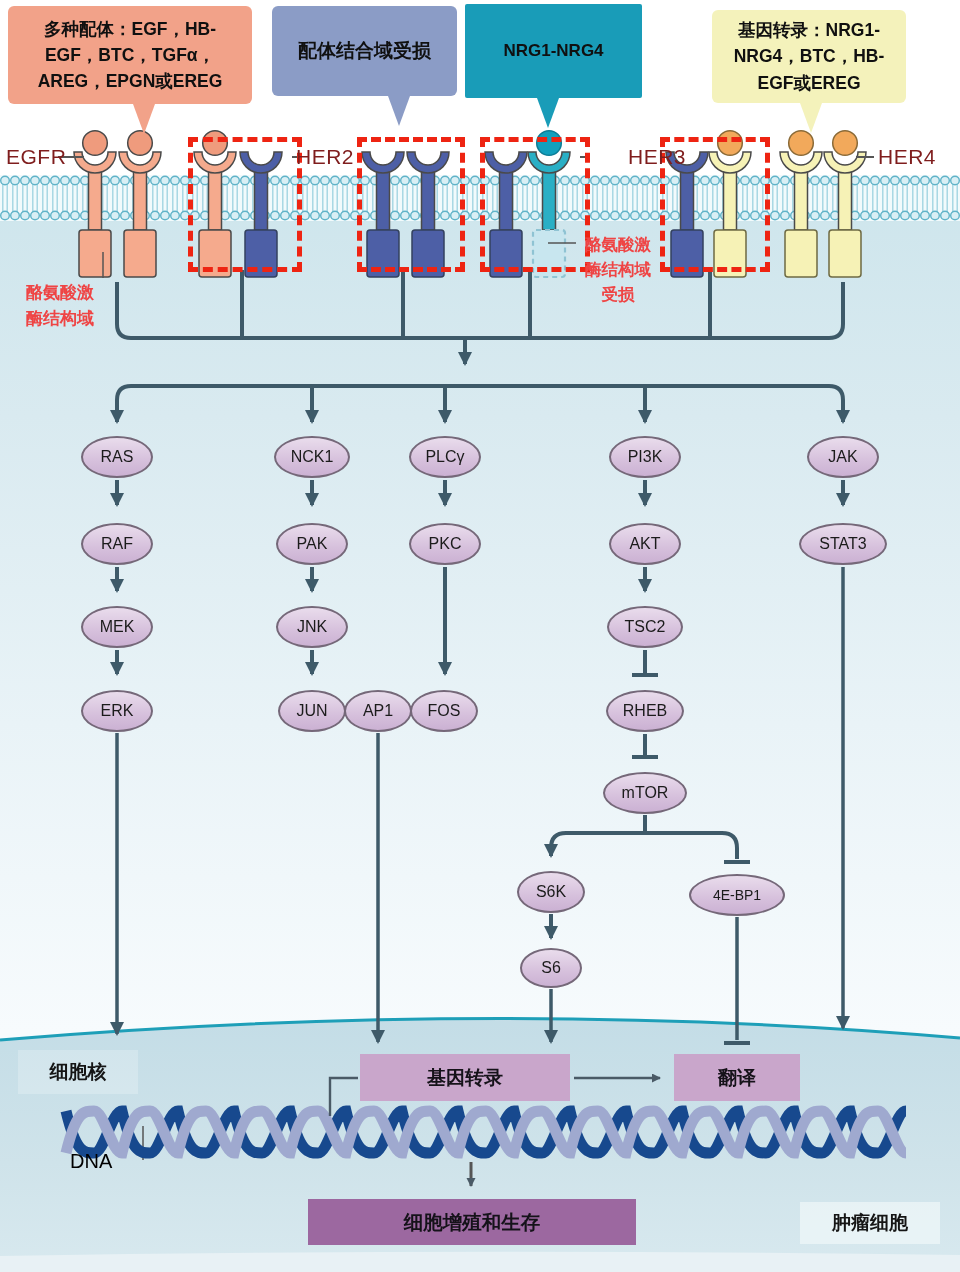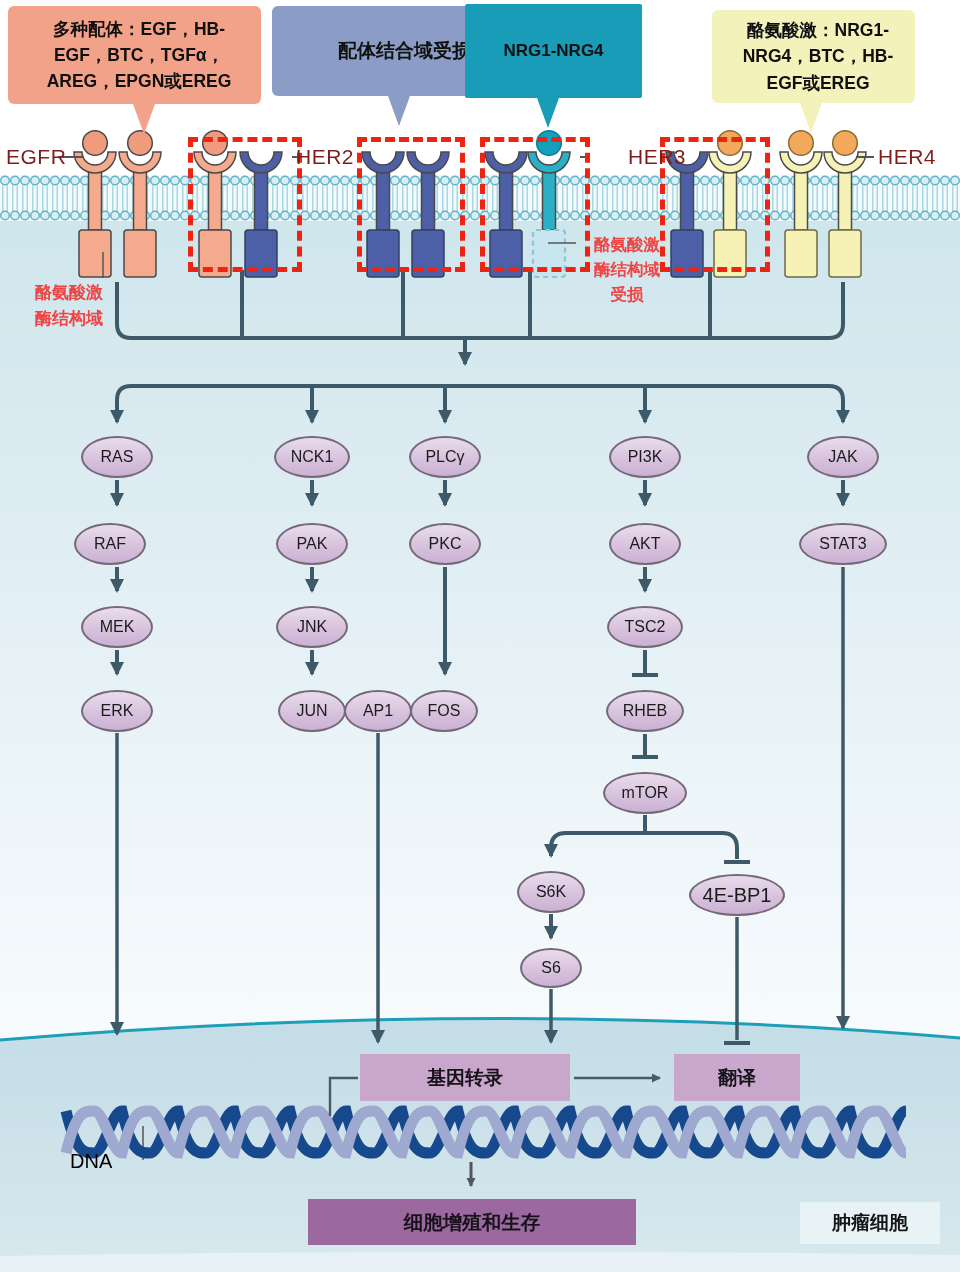--- a/index.html
+++ b/index.html
@@ -8,23 +8,23 @@
           font-family:"Liberation Sans","DejaVu Sans",sans-serif;background:#ffffff;}
   
   .cell-bg{position:absolute;left:0;top:175px;width:960px;height:1097px;
            background:linear-gradient(180deg,#cde5ec 0%,#d9eaf0 22%,#e9f3f7 50%,#f7fbfd 78%,#fbfdfe 100%);}
   svg.gfx{position:absolute;left:0;top:0;width:960px;height:1272px;}
   
   .bubble{position:absolute;border-radius:6px;display:flex;align-items:center;justify-content:center;
           text-align:center;font-weight:bold;color:#101010;}
   .bubble .tail{position:absolute;top:100%;width:0;height:0;border-left:11px solid transparent;
           border-right:11px solid transparent;border-top:30px solid #000;}
-  .pre{white-space:pre-line;padding-left:9px;}
+  .pre{white-space:pre-line;}
   .b-salmon{background:#f2a289;}  .b-salmon .tail{border-top-color:#f2a289;}
-  .b-blue{background:#8b9cc6;padding-left:40px;}    .b-blue .tail{border-top-color:#8b9cc6;}
+  .b-blue{background:#8b9cc6;}    .b-blue .tail{border-top-color:#8b9cc6;}
   .b-teal{background:#199cb8;}    .b-teal .tail{border-top-color:#199cb8;}
   .b-yellow{background:#f4f2bb;}  .b-yellow .tail{border-top-color:#f4f2bb;}
   
   .redbox{position:absolute;border:5px dashed #ee2412;background:transparent;}
   
   .rname{position:absolute;font-size:21px;color:#7f1d1d;letter-spacing:.5px;}
   
   .note{position:absolute;font-weight:bold;font-size:17px;line-height:1.5;color:#ef4444;}
   
   .node{position:absolute;border:2px solid #756879;border-radius:50%;
@@ -212,21 +212,21 @@
   </div>
   <div class="bubble b-blue" style="left:272px;top:6px;width:185px;height:90px;font-size:19px;">
     <span>配体结合域受损</span>
     <span class="tail" style="left:116px;"></span>
   </div>
   <div class="bubble b-teal" style="left:465px;top:4px;width:177px;height:94px;font-size:17px;border-radius:2px;">
     <span>NRG1-NRG4</span>
     <span class="tail" style="left:72px;"></span>
   </div>
   <div class="bubble b-yellow pre" style="left:712px;top:10px;width:194px;height:93px;font-size:17.5px;line-height:1.5;">
-    <span>酪氨酸激：NRG1-
+    <span>基因转录：NRG1-
 NRG4，BTC，HB-
 EGF或EREG</span>
     <span class="tail" style="left:88px;"></span>
   </div>
 
   <div class="redbox" style="left:188px;top:137px;width:104px;height:125px;"></div>
   <div class="redbox" style="left:357px;top:137px;width:98px;height:125px;"></div>
   <div class="redbox" style="left:480px;top:137px;width:100px;height:125px;"></div>
   <div class="redbox" style="left:660px;top:137px;width:100px;height:125px;"></div>
 
@@ -235,44 +235,45 @@
   <div class="rname" style="left:590px;top:145px;margin-left:38px;">HER3</div>
   <div class="rname" style="left:878px;top:145px;">HER4</div>
 
   <div class="note pre" style="left:26px;top:280px;">酪氨酸激
 酶结构域</div>
   <div class="note pre" style="left:568px;top:232px;width:100px;text-align:center;font-size:16.5px;">酪氨酸激
 酶结构域
 受损</div>
 
   <div class="node" style="left:81px;top:436px;width:72px;height:42px;">RAS</div>
-  <div class="node" style="left:74px;top:523px;width:72px;height:42px;">RAF</div>
+  <div class="node" style="left:81px;top:523px;width:72px;height:42px;">RAF</div>
   <div class="node" style="left:81px;top:606px;width:72px;height:42px;">MEK</div>
   <div class="node" style="left:81px;top:690px;width:72px;height:42px;">ERK</div>
 
   <div class="node" style="left:274px;top:436px;width:76px;height:42px;">NCK1</div>
   <div class="node" style="left:276px;top:523px;width:72px;height:42px;">PAK</div>
   <div class="node" style="left:276px;top:606px;width:72px;height:42px;">JNK</div>
   <div class="node" style="left:278px;top:690px;width:68px;height:42px;">JUN</div>
   <div class="node" style="left:344px;top:690px;width:68px;height:42px;">AP1</div>
   <div class="node" style="left:410px;top:690px;width:68px;height:42px;">FOS</div>
 
   <div class="node" style="left:409px;top:436px;width:72px;height:42px;">PLCγ</div>
   <div class="node" style="left:409px;top:523px;width:72px;height:42px;">PKC</div>
 
   <div class="node" style="left:609px;top:436px;width:72px;height:42px;">PI3K</div>
   <div class="node" style="left:609px;top:523px;width:72px;height:42px;">AKT</div>
   <div class="node" style="left:607px;top:606px;width:76px;height:42px;">TSC2</div>
   <div class="node" style="left:606px;top:690px;width:78px;height:42px;">RHEB</div>
   <div class="node" style="left:603px;top:772px;width:84px;height:42px;">mTOR</div>
   <div class="node" style="left:517px;top:871px;width:68px;height:42px;">S6K</div>
   <div class="node" style="left:520px;top:948px;width:62px;height:40px;">S6</div>
-  <div class="node" style="left:689px;top:874px;width:96px;height:42px;font-size:20px;text-align:right;">4E-BP1</div>
+  <div class="node" style="left:689px;top:874px;width:96px;height:42px;font-size:14px;text-align:right;">4E-BP1</div>
 
   <div class="node" style="left:807px;top:436px;width:72px;height:42px;">JAK</div>
   <div class="node" style="left:799px;top:523px;width:88px;height:42px;">STAT3</div>
 
+  <div class="softlabel" style="left:18px;top:1050px;width:120px;height:44px;background:rgba(255,255,255,0.22);">细胞核</div>
   <div class="pbox light" style="left:360px;top:1054px;width:210px;height:47px;">基因转录</div>
   <div class="pbox light" style="left:674px;top:1054px;width:126px;height:47px;">翻译</div>
   <div style="position:absolute;left:70px;top:1150px;font-size:20px;color:#000000;">DNA</div>
   <div class="pbox dark" style="left:308px;top:1199px;width:328px;height:46px;font-size:19.5px;">细胞增殖和生存</div>
   <div class="softlabel" style="left:800px;top:1202px;width:140px;height:42px;background:rgba(235,244,247,0.85);">肿瘤细胞</div>
 </div>
 
 </body></html>

